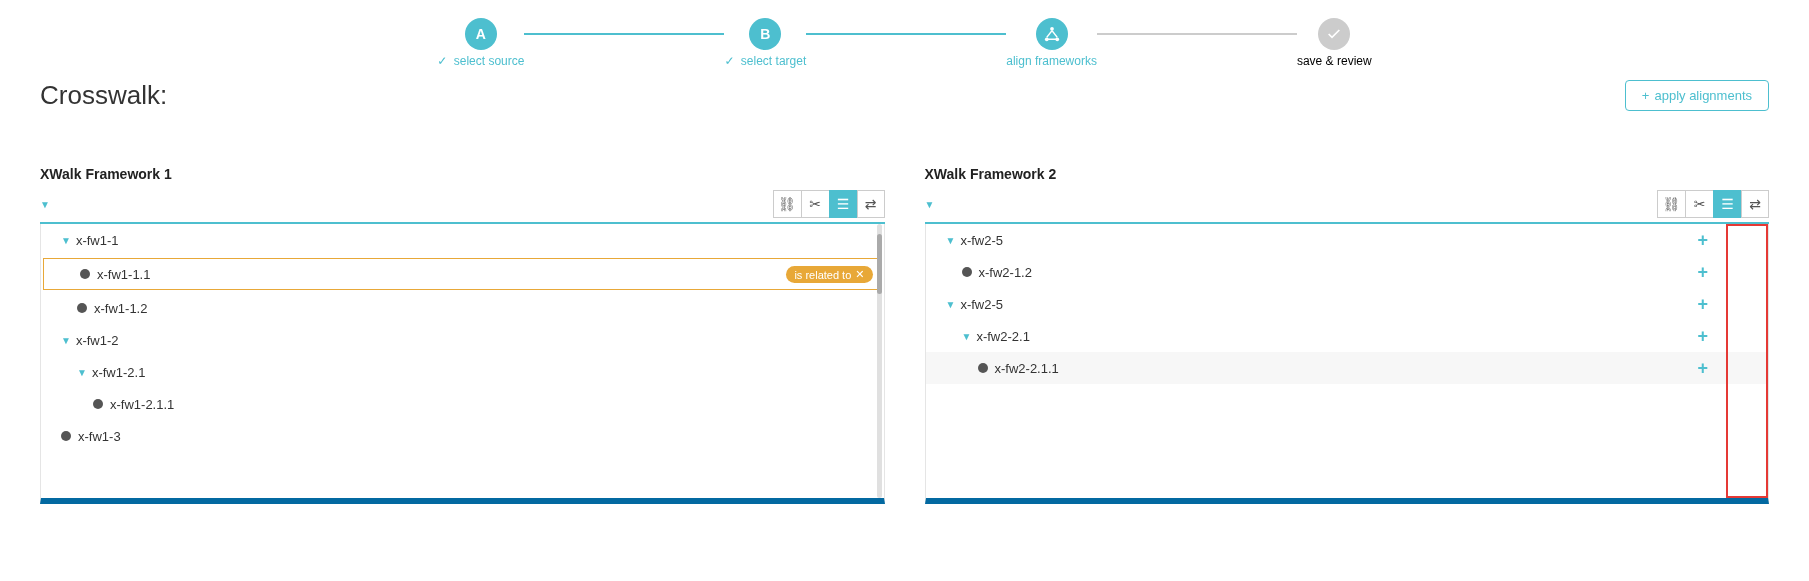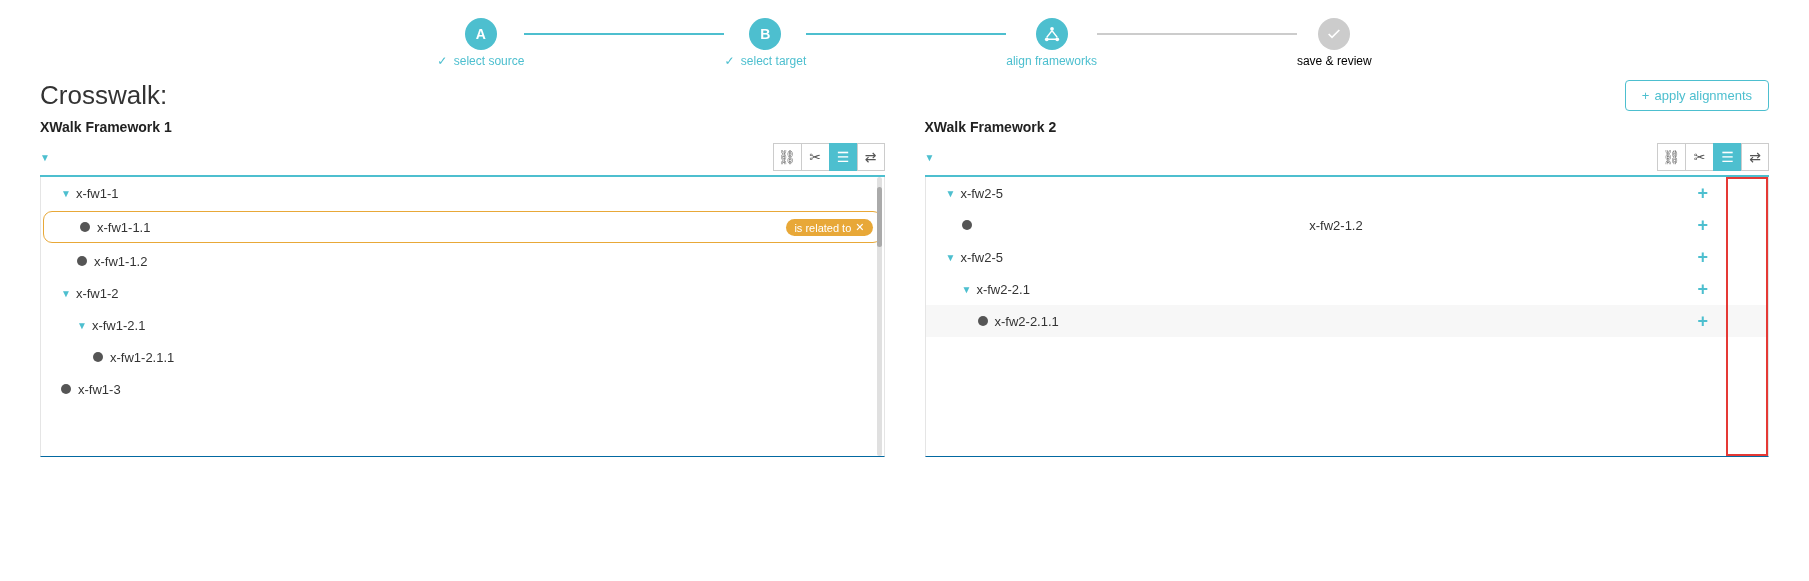--- a/index.html
+++ b/index.html
@@ -71,20 +71,21 @@
 
     
     .frameworks-row {
       display: flex;
       gap: 0;
       padding: 0 20px;
     }
     .framework-panel {
       flex: 1;
       padding: 0 20px;
+      margin-top: 47px;
     }
     .framework-title {
       font-weight: bold;
       font-size: 14px;
       margin-bottom: 8px;
       color: #222;
     }
     .fw-toolbar {
       display: flex;
       align-items: center;
@@ -109,21 +110,21 @@
       font-size: 14px;
       color: #555;
     }
     .toolbar-btn.active { background: #4dbfcf; color: #fff; border-color: #4dbfcf; }
     .toolbar-btn:not(:last-child) { border-right: none; }
 
     
     .tree-container {
       border-left: 1px solid #e5e5e5;
       border-right: 1px solid #e5e5e5;
-      border-bottom: 1px solid #0369a1;
+      border-bottom: 6px solid #0369a1;
       min-height: 280px;
       overflow-y: auto;
       position: relative;
     }
     .tree-item {
       display: flex;
       align-items: center;
       padding: 5px 8px;
       cursor: pointer;
       min-height: 32px;
@@ -133,21 +134,21 @@
       background: #fff;
       margin: 2px;
     }
     .tree-item.highlighted {
       border: 1.5px solid #4dbfcf;
       background: #f0fbfc;
       margin: 2px;
     }
     .tree-item.alt-bg { background: #f7f7f7; }
     .tree-indent-1 { padding-left: 20px; }
-    .tree-indent-2 { padding-left: 36px; border-radius: 9px; }
+    .tree-indent-2 { padding-left: 36px; }
     .tree-indent-3 { padding-left: 52px; }
     .expand-arrow {
       color: #4dbfcf;
       font-size: 10px;
       margin-right: 5px;
       display: inline-block;
     }
     .expand-arrow.down::before { content: '▼'; }
     .dot {
       width: 10px; height: 10px;
@@ -352,21 +353,21 @@
 
       <div class="red-box"></div>
 
       <div class="tree-item tree-indent-1" style="padding-right:48px;">
         <span class="expand-arrow down"></span>
         <span class="item-label">x-fw2-5</span>
         <span class="add-btn" style="margin-right:8px;">+</span>
       </div>
 
 
-      <div class="tree-item tree-indent-2" style="padding-right:48px;text-align:center;">
+      <div class="tree-item tree-indent-2" style="padding-right:48px;">
         <span class="dot"></span>
         <span class="item-label">x-fw2-1.2</span>
         <span class="add-btn" style="margin-right:8px;">+</span>
       </div>
 
       <div class="tree-item tree-indent-1" style="padding-right:48px;">
         <span class="expand-arrow down"></span>
         <span class="item-label">x-fw2-5</span>
         <span class="add-btn" style="margin-right:8px;">+</span>
       </div>

